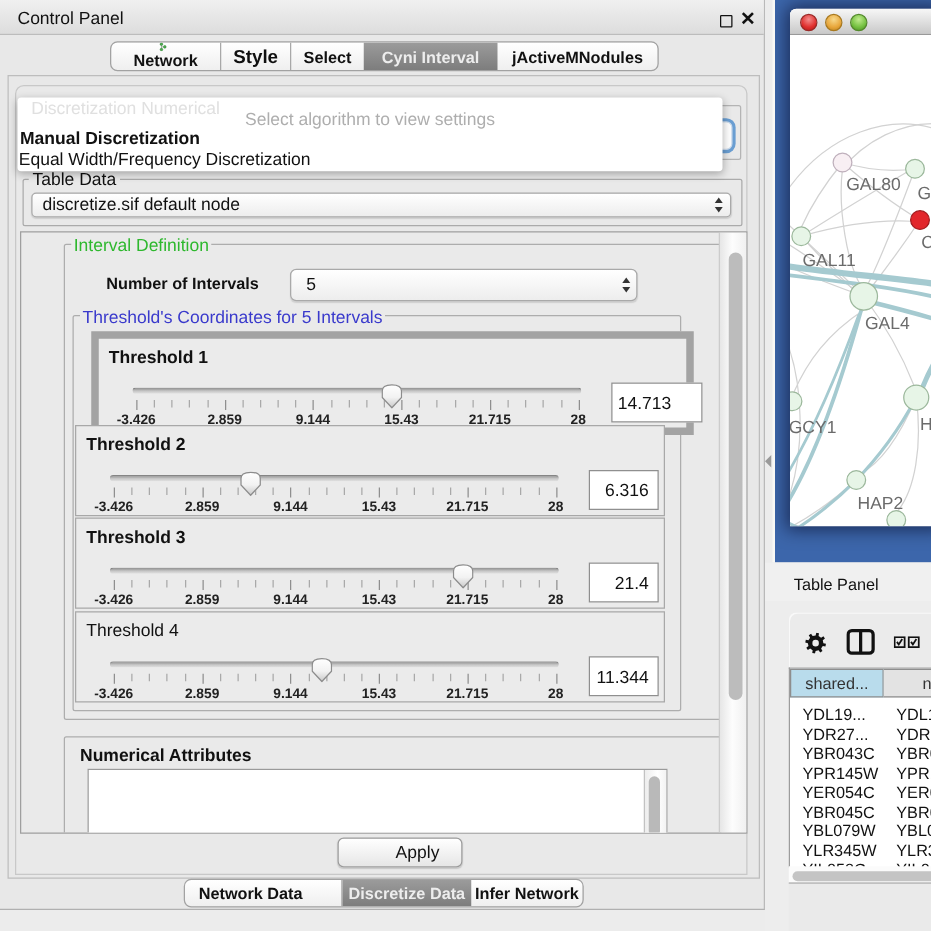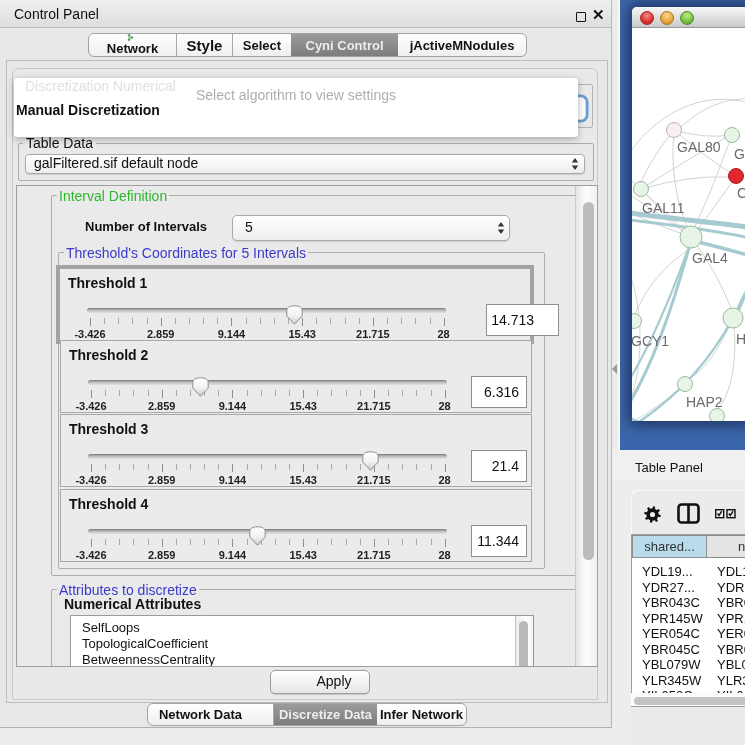--- a/index.html
+++ b/index.html
@@ -24,32 +24,32 @@
           <line x1="3" y1="2.5" x2="3" y2="10.5" stroke="#8a8a8a" stroke-width="1"></line>
           <line x1="3" y1="6.5" x2="8" y2="6.5" stroke="#8a8a8a" stroke-width="1"></line>
           <circle cx="3" cy="2.5" r="2" fill="#4caf50" stroke="#2c7d30" stroke-width="0.7"></circle>
           <circle cx="8" cy="6.5" r="2" fill="#4caf50" stroke="#2c7d30" stroke-width="0.7"></circle>
           <circle cx="3" cy="10.5" r="2" fill="#4caf50" stroke="#2c7d30" stroke-width="0.7"></circle>
         </svg>
         <span style="font-size:13px;font-weight:bold;color:#111;">Network</span>
       </div>
       <div style="width:56px;height:22px;display:flex;align-items:center;justify-content:center;border-right:1px solid #a8a8a8;box-sizing:border-box;font-size:15px;font-weight:bold;color:#111;">Style</div>
       <div style="width:58px;height:22px;display:flex;align-items:center;justify-content:center;font-size:13px;font-weight:bold;color:#111;">Select</div>
-      <div style="width:107px;height:22px;display:flex;align-items:center;justify-content:center;background:linear-gradient(#9b9b9b,#7d7d7d);font-size:13px;font-weight:bold;color:#ededed;">Cyni Control</div>
+      <div style="width:107px;height:22px;display:flex;align-items:center;justify-content:center;background:linear-gradient(#9b9b9b,#7d7d7d);font-size:13px;font-weight:bold;color:#ededed;">Cyni Interval</div>
       <div style="width:128px;height:22px;display:flex;align-items:center;justify-content:center;font-size:13px;font-weight:bold;color:#111;">jActiveMNodules</div>
     </div>
 
     <div class="a" style="left:6px;top:60px;width:600px;height:641px;border:1px solid #bdbdbd;background:#e8e8e8;"></div>
 
     <div class="a" style="left:12px;top:68px;width:584px;height:630px;border:1px solid #c8c8c8;border-radius:7px 7px 0 0;background:#e9e9e9;"></div>
 
     <div class="a" style="left:18px;top:143px;width:574px;height:36px;border:1px solid #ababab;border-radius:2px;"></div>
     <div class="a txt" style="left:23px;top:135px;font-size:14px;color:#111;background:#e9e9e9;padding:0 3px;">Table Data</div>
     <div class="a" id="tdcombo" style="left:25px;top:154px;width:558px;height:18px;border:1px solid #a9a9a9;border-radius:4px;background:linear-gradient(#ffffff,#ededed);box-shadow:0 1px 1px rgba(0,0,0,0.12);">
-      <div class="a txt" style="left:8px;top:0px;font-size:14px;color:#111;">galFiltered.sif default node</div>
+      <div class="a txt" style="left:8px;top:0px;font-size:14px;color:#111;">discretize.sif default node</div>
       <svg class="a" style="left:545px;top:2px;" width="8" height="14" viewBox="0 0 8 14">
         <path d="M4 1 L7.2 5.4 H0.8 Z" fill="#333"></path>
         <path d="M4 13 L7.2 8.6 H0.8 Z" fill="#333"></path>
       </svg>
     </div>
 
     <div class="a" id="viewport" style="left:16px;top:185px;width:580px;height:480px;border:1px solid #9f9f9f;background:#eaeaea;overflow:hidden;">
 
       <div class="a" style="left:34px;top:9px;width:524px;height:379px;border:1px solid #adadad;border-radius:2px;"></div>
       <div class="a txt" style="left:40px;top:2px;font-size:14px;color:#2eb82e;background:#eaeaea;padding:0 2px;">Interval Definition</div>
@@ -59,21 +59,21 @@
         <div class="a txt" style="left:12px;top:3px;font-size:14px;color:#111;">5</div>
         <svg class="a" style="left:264px;top:5px;" width="8" height="14" viewBox="0 0 8 14">
           <path d="M4 1 L7.2 5.4 H0.8 Z" fill="#333"></path>
           <path d="M4 13 L7.2 8.6 H0.8 Z" fill="#333"></path>
         </svg>
       </div>
 
       <div class="a" style="left:41px;top:66px;width:485px;height:315px;border:1px solid #adadad;border-radius:2px;"></div>
       <div class="a txt" style="left:47px;top:59px;font-size:14px;color:#3a3acc;background:#eaeaea;padding:0 2px;">Threshold's Coordinates for 5 Intervals</div>
 
-      <div class="a" style="left:39px;top:79px;width:470px;height:71px;border:4px solid #a3a3a3;background:#ebebeb;">
+      <div class="a" style="left:56px;top:79px;width:470px;height:71px;border:6px solid #a3a3a3;background:#ebebeb;">
   <div class="a txt" style="left:8px;top:6px;font-size:14px;font-weight:bold;color:#111;">Threshold 1</div>
   <div class="a" style="left:27px;top:39px;width:359px;height:5px;border-radius:3px;background:linear-gradient(#9b9b9b 0%,#c6c6c6 45%,#e2e2e2 100%);border-top:1px solid #858585;box-sizing:border-box;"></div>
   <div class="a" style="left:30.0px;top:49px;width:1px;height:8px;background:#8f8f8f;"></div>
           <div class="a" style="left:44.1px;top:49px;width:1px;height:6px;background:#a9a9a9;"></div>
           <div class="a" style="left:58.3px;top:49px;width:1px;height:6px;background:#a9a9a9;"></div>
           <div class="a" style="left:72.4px;top:49px;width:1px;height:6px;background:#a9a9a9;"></div>
           <div class="a" style="left:86.6px;top:49px;width:1px;height:6px;background:#a9a9a9;"></div>
           <div class="a" style="left:100.7px;top:49px;width:1px;height:8px;background:#8f8f8f;"></div>
           <div class="a" style="left:114.9px;top:49px;width:1px;height:6px;background:#a9a9a9;"></div>
           <div class="a" style="left:129.0px;top:49px;width:1px;height:6px;background:#a9a9a9;"></div>
@@ -104,21 +104,21 @@
   <svg class="a" style="left:225.6px;top:36px;" width="17" height="20" viewBox="0 0 17 20">
     <defs>
               <linearGradient id="thg79" x1="0" y1="0" x2="0" y2="1">
       <stop offset="0" stop-color="#ffffff"></stop>
                 <stop offset="0.55" stop-color="#f2f2f2"></stop>
                 <stop offset="1" stop-color="#c9c9c9"></stop>
     </linearGradient>
             </defs>
     <path d="M0.8,5.8 C0.8,2.7 2.9,0.8 8.5,0.8 C14.1,0.8 16.2,2.7 16.2,5.8 L16.2,11 L8.5,19.2 L0.8,11 Z" fill="url(#thg79)" stroke="#8c8c8c" stroke-width="1"></path>
   </svg>
-  <div class="a" style="left:410px;top:35px;width:47px;height:30px;border:1px solid #8f8f8f;background:#ffffff;font-size:14px;color:#111;line-height:30px;text-align:right;padding-right:24px;margin-left:16px;">14.713</div>
+  <div class="a" style="left:410px;top:35px;width:47px;height:30px;border:1px solid #8f8f8f;background:#ffffff;font-size:14px;color:#111;line-height:30px;text-align:right;padding-right:24px;">14.713</div>
 </div>
 <div class="a" style="left:43px;top:154px;width:470px;height:71px;border:1px solid #a8a8a8;background:#ebebeb;">
   <div class="a txt" style="left:8px;top:6px;font-size:14px;font-weight:bold;color:#111;">Threshold 2</div>
   <div class="a" style="left:27px;top:39px;width:359px;height:5px;border-radius:3px;background:linear-gradient(#9b9b9b 0%,#c6c6c6 45%,#e2e2e2 100%);border-top:1px solid #858585;box-sizing:border-box;"></div>
   <div class="a" style="left:30.0px;top:49px;width:1px;height:8px;background:#8f8f8f;"></div>
           <div class="a" style="left:44.1px;top:49px;width:1px;height:6px;background:#a9a9a9;"></div>
           <div class="a" style="left:58.3px;top:49px;width:1px;height:6px;background:#a9a9a9;"></div>
           <div class="a" style="left:72.4px;top:49px;width:1px;height:6px;background:#a9a9a9;"></div>
           <div class="a" style="left:86.6px;top:49px;width:1px;height:6px;background:#a9a9a9;"></div>
           <div class="a" style="left:100.7px;top:49px;width:1px;height:8px;background:#8f8f8f;"></div>
@@ -201,21 +201,21 @@
       <stop offset="0" stop-color="#ffffff"></stop>
                 <stop offset="0.55" stop-color="#f2f2f2"></stop>
                 <stop offset="1" stop-color="#c9c9c9"></stop>
     </linearGradient>
             </defs>
     <path d="M0.8,5.8 C0.8,2.7 2.9,0.8 8.5,0.8 C14.1,0.8 16.2,2.7 16.2,5.8 L16.2,11 L8.5,19.2 L0.8,11 Z" fill="url(#thg228)" stroke="#8c8c8c" stroke-width="1"></path>
   </svg>
   <div class="a" style="left:410px;top:35px;width:47px;height:30px;border:1px solid #8f8f8f;background:#ffffff;font-size:14px;color:#111;line-height:30px;text-align:right;padding-right:7px;">21.4</div>
 </div>
 <div class="a" style="left:43px;top:303px;width:470px;height:71px;border:1px solid #a8a8a8;background:#ebebeb;">
-  <div class="a txt" style="left:8px;top:6px;font-size:14px;font-weight:bold;color:#111;">Threshold 4</div>
+  <div class="a txt" style="left:8px;top:6px;font-size:14px;font-weight:normal;color:#111;">Threshold 4</div>
   <div class="a" style="left:27px;top:39px;width:359px;height:5px;border-radius:3px;background:linear-gradient(#9b9b9b 0%,#c6c6c6 45%,#e2e2e2 100%);border-top:1px solid #858585;box-sizing:border-box;"></div>
   <div class="a" style="left:30.0px;top:49px;width:1px;height:8px;background:#8f8f8f;"></div>
           <div class="a" style="left:44.1px;top:49px;width:1px;height:6px;background:#a9a9a9;"></div>
           <div class="a" style="left:58.3px;top:49px;width:1px;height:6px;background:#a9a9a9;"></div>
           <div class="a" style="left:72.4px;top:49px;width:1px;height:6px;background:#a9a9a9;"></div>
           <div class="a" style="left:86.6px;top:49px;width:1px;height:6px;background:#a9a9a9;"></div>
           <div class="a" style="left:100.7px;top:49px;width:1px;height:8px;background:#8f8f8f;"></div>
           <div class="a" style="left:114.9px;top:49px;width:1px;height:6px;background:#a9a9a9;"></div>
           <div class="a" style="left:129.0px;top:49px;width:1px;height:6px;background:#a9a9a9;"></div>
           <div class="a" style="left:143.2px;top:49px;width:1px;height:6px;background:#a9a9a9;"></div>
@@ -249,24 +249,22 @@
                 <stop offset="0.55" stop-color="#f2f2f2"></stop>
                 <stop offset="1" stop-color="#c9c9c9"></stop>
     </linearGradient>
             </defs>
     <path d="M0.8,5.8 C0.8,2.7 2.9,0.8 8.5,0.8 C14.1,0.8 16.2,2.7 16.2,5.8 L16.2,11 L8.5,19.2 L0.8,11 Z" fill="url(#thg303)" stroke="#8c8c8c" stroke-width="1"></path>
   </svg>
   <div class="a" style="left:410px;top:35px;width:47px;height:30px;border:1px solid #8f8f8f;background:#ffffff;font-size:14px;color:#111;line-height:30px;text-align:right;padding-right:7px;">11.344</div>
 </div>
 
       <div class="a" style="left:34px;top:403px;width:524px;height:120px;border:1px solid #adadad;border-radius:2px;"></div>
-      <div class="a txt" style="left:40px;top:396px;font-size:14px;color:#3a3acc;background:#eaeaea;padding:0 2px;">Attributes to discretize</div>
       <div class="a txt" style="left:47px;top:410px;font-size:14px;font-weight:bold;color:#111;">Numerical Attributes</div>
       <div class="a" style="left:53px;top:429px;width:462px;height:53px;border:1px solid #9a9a9a;background:#ffffff;overflow:hidden;">
-        <div class="a txt" style="left:11px;top:4px;font-size:13px;color:#111;line-height:16px;">SelfLoops<br>TopologicalCoefficient<br>BetweennessCentrality</div>
         <div class="a" style="left:444px;top:0;width:18px;height:53px;background:linear-gradient(to right,#ededed,#ffffff 55%,#f1f1f1);border-left:1px solid #c2c2c2;"></div>
         <div class="a" style="left:447.5px;top:5px;width:9px;height:48px;background:#b9b9b9;border-radius:5px;"></div>
       </div>
 
       <div class="a" style="left:558px;top:0;width:22px;height:480px;background:linear-gradient(to right,#e6e6e6,#fdfdfd 45%,#efefef);border-left:1px solid #cccccc;"></div>
       <div class="a" style="left:566px;top:16px;width:11px;height:358px;background:#bcbcbc;border-radius:6px;"></div>
     </div>
 
     <div class="a" style="left:270px;top:670px;width:70px;height:22px;border:1px solid #9d9d9d;border-radius:5px;background:linear-gradient(#ffffff,#e6e6e6);box-shadow:0 1px 1px rgba(0,0,0,0.15);text-align:center;font-size:14px;color:#111;line-height:21px;padding-left:28px;">Apply</div>
 
@@ -276,20 +274,21 @@
       <div style="width:89px;height:21px;display:flex;align-items:center;justify-content:center;font-size:13px;font-weight:bold;color:#111;">Infer Network</div>
     </div>
 
     <div class="a" style="left:545px;top:84px;width:46px;height:42px;border:1px solid #b4b4b4;border-radius:2px;"></div>
     <div class="a" style="left:560px;top:97px;width:24px;height:21px;border-radius:5px;background:#fdfdfd;border:1px solid #cddcec;box-shadow:0 0 0 2.5px rgba(84,144,206,0.85);"></div>
 
     <div class="a" id="popup" style="left:14px;top:78px;width:564px;height:59px;background:#ffffff;border-radius:3px;box-shadow:0 2px 7px rgba(0,0,0,0.3);overflow:hidden;">
       <div class="a txt" style="left:11px;top:0px;font-size:14px;color:#e0e0e0;">Discretization Numerical</div>
       <div class="a" style="left:0;top:9px;width:564px;text-align:center;font-size:14px;color:#aeaeae;">Select algorithm to view settings</div>
       <div class="a txt" style="left:2px;top:24px;font-size:14px;font-weight:bold;color:#111;">Manual Discretization</div>
+      <div class="a txt" style="left:1px;top:41px;font-size:14px;color:#111;">Equal Width/Frequency Discretization</div>
     </div>
   </div>
 
   <div class="a" style="left:612px;top:0;width:8px;height:745px;background:#ececec;"></div>
   <div class="a" style="left:618px;top:0;width:2px;height:450px;background:#f8f8f5;"></div>
   <div class="a" style="left:612px;top:364px;width:0;height:0;border-top:5px solid transparent;border-bottom:5px solid transparent;border-right:5px solid #9a9a9a;"></div>
 
   <div class="a" id="desktop" style="left:620px;top:0;width:125px;height:450px;background:#3c66ab;overflow:hidden;">
     <div class="a" id="netwin" style="left:12px;top:7px;width:120px;height:414px;border-radius:5px 0 0 0;background:#ffffff;box-shadow:0 0 14px 3px rgba(0,0,25,0.55);overflow:hidden;">
       <div class="a" style="left:0;top:0;width:120px;height:20px;background:linear-gradient(#f7f7f7,#c9c9c9);border-bottom:1px solid #999999;"></div>

